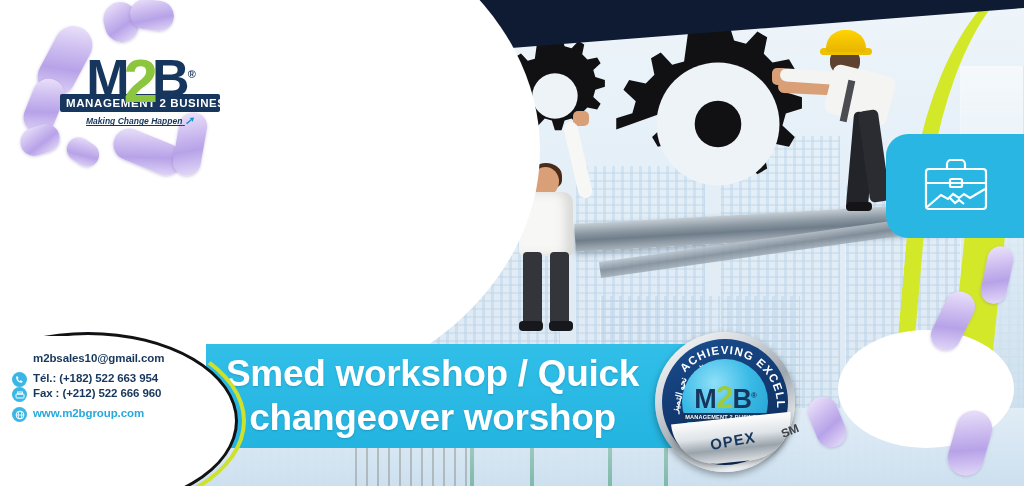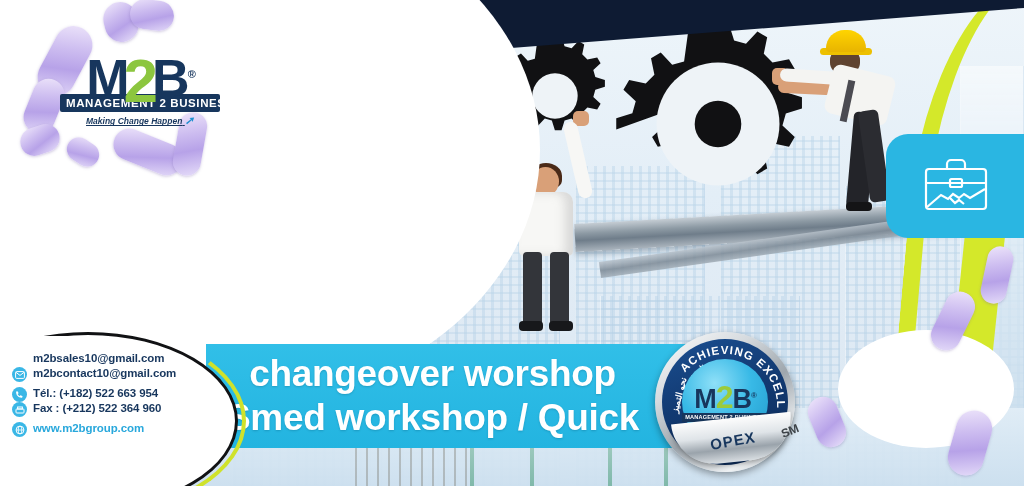--- a/index.html
+++ b/index.html
@@ -410,62 +410,53 @@
     </div>
     <div class="logo-bar">MANAGEMENT 2 BUSINESS</div>
     <div class="logo-tag">
       <span>Making Change Happen</span>
       <span class="logo-arrow">➚</span>
     </div>
   </div>
 
   <div class="title-band"></div>
   <div class="title-text">
+    <div>Smed workshop / Quick</div>
     <div>changeover worshop</div>
-    <div>Smed workshop / Quick</div>
   </div>
 
   <div class="card-oval-lime"></div>
   <div class="card-oval"></div>
   <div class="card-white-fill"></div>
 
   <div class="contact-list">
 
     <div class="c-row">
       <span class="c-icon hidden"></span>
       <span class="c-text">m2bsales10@gmail.com</span>
-    </div>
-    <div class="c-row">
-      <span class="c-icon">
-        <svg width="10" height="8" viewBox="0 0 10 8">
-            <rect x=".6" y=".6" width="8.8" height="6.8" rx="1" fill="none" stroke="#fff" stroke-width="1"></rect>
-            <path d="M.8 1.2L5 4.4l4.2-3.2" fill="none" stroke="#fff" stroke-width="1"></path>
-          </svg>
-      </span>
-      <span class="c-text">m2bcontact10@gmail.com</span>
     </div>
 
     <div class="c-gap"></div>
 
     <div class="c-row">
       <span class="c-icon">
         <svg width="9" height="9" viewBox="0 0 9 9">
             <path d="M2 1.2c.5 0 .9.3 1.1.8l.3.9c.1.3 0 .6-.3.8l-.5.3c.4 1 1.2 1.8 2.2 2.2l.3-.5c.2-.3.5-.4.8-.3l.9.3c.5.2.8.6.8 1.1 0 .4-.3.8-.8.9C3.8 8 1 5.2 1.1 2c0-.4.4-.8.9-.8z" fill="#fff"></path>
           </svg>
       </span>
       <span class="c-text">Tél.: (+182) 522 663 954</span>
     </div>
     <div class="c-row">
       <span class="c-icon">
         <svg width="10" height="8" viewBox="0 0 10 8">
             <rect x="1" y="3" width="8" height="4" rx=".8" fill="none" stroke="#fff" stroke-width="1"></rect>
             <rect x="2.6" y="1" width="4.8" height="2" fill="none" stroke="#fff" stroke-width="1"></rect>
           </svg>
       </span>
-      <span class="c-text">Fax : (+212) 522 364 960</span>
+      <span class="c-text">Fax : (+212) 522 666 960</span>
     </div>
 
     <div class="c-gap"></div>
 
     <div class="c-row">
       <span class="c-icon">
         <svg width="10" height="10" viewBox="0 0 10 10">
             <circle cx="5" cy="5" r="3.9" fill="none" stroke="#fff" stroke-width="1"></circle>
             <ellipse cx="5" cy="5" rx="1.8" ry="3.9" fill="none" stroke="#fff" stroke-width=".8"></ellipse>
             <path d="M1.2 5h7.6" stroke="#fff" stroke-width=".8"></path>

